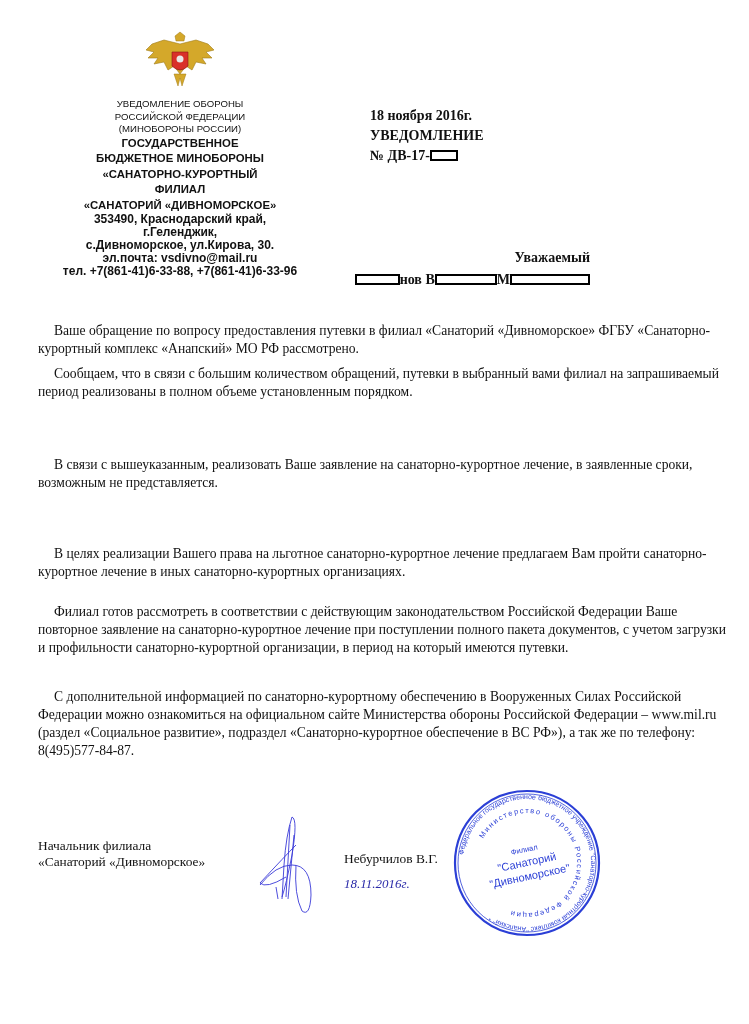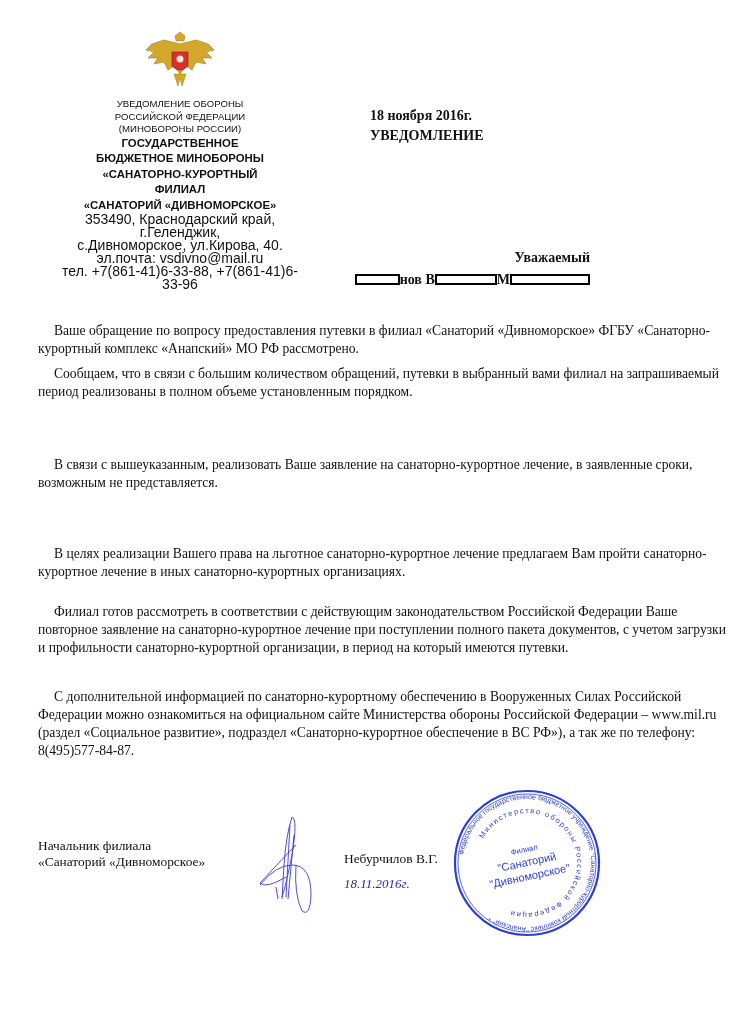--- a/index.html
+++ b/index.html
@@ -4,21 +4,21 @@
 <style>
   html, body { margin:0; padding:0; background:#ffffff; }
   body { width:749px; height:1024px; position:relative; overflow:hidden;
          font-family:"Liberation Serif", serif; color:#111; }
   .abs { position:absolute; }
   .letterhead { left:60px; top:30px; width:240px; text-align:center;
                 font-family:"Liberation Sans", sans-serif; color:#111; }
   .emblem { width:72px; height:60px; margin:0 auto 8px auto; display:block; }
   .lh-small { font-size:9.6px; line-height:12.5px; }
   .lh-bold { font-size:11.4px; line-height:15.6px; font-weight:bold; }
-  .lh-addr { font-size:14px; line-height:13px; }
+  .lh-addr { font-size:12px; line-height:13px;font-weight:bold; }
   .rightblock { left:370px; top:106px; width:160px; text-align:left;
                 font-weight:bold; font-size:14px; line-height:20px; }
   .redact { display:inline-block; border:2px solid #000; background:#fff;
             height:11px; vertical-align:-1px; box-sizing:border-box; }
   .greeting { left:330px; top:247px; width:260px; text-align:right;
               font-weight:bold; font-size:14px; line-height:22px; }
   .para { left:38px; width:690px; font-size:13.6px; line-height:18px; }
   .para p { margin:0; text-indent:16px; }
   .sign-left { left:38px; top:838px; font-size:13.4px; line-height:16px; }
   .sign-name { left:344px; top:851px; font-size:13.4px; }
@@ -44,29 +44,30 @@
   </div>
   <div class="lh-bold">
     <div>ГОСУДАРСТВЕННОЕ</div>
     <div>БЮДЖЕТНОЕ МИНОБОРОНЫ</div>
     <div>«САНАТОРНО-КУРОРТНЫЙ</div>
     <div>ФИЛИАЛ</div>
     <div>«САНАТОРИЙ «ДИВНОМОРСКОЕ»</div>
   </div>
   <div class="lh-addr">
     <div>353490, Краснодарский край, г.Геленджик,</div>
-    <div>с.Дивноморское, ул.Кирова, 40.</div>
+    <div>с.Дивноморское, ул.Кирова, 30.</div>
     <div>эл.почта: vsdivno@mail.ru</div>
     <div>тел. +7(861-41)6-33-88, +7(861-41)6-33-96</div>
   </div>
 </div>
 
 <div class="abs rightblock">
   <div>18 ноября 2016г.</div>
   <div>УВЕДОМЛЕНИЕ</div>
+  <div><span>№ ДВ-17-</span><span class="redact" style="width:28px;"></span></div>
 </div>
 
 <div class="abs greeting">
   <div>Уважаемый</div>
   <div style="white-space:nowrap;">
     <span class="redact" style="width:45px;"></span><span>нов В</span><span class="redact" style="width:62px;"></span><span>М</span><span class="redact" style="width:80px;"></span>
   </div>
 </div>
 
 <div class="abs para" style="top:322px;">

